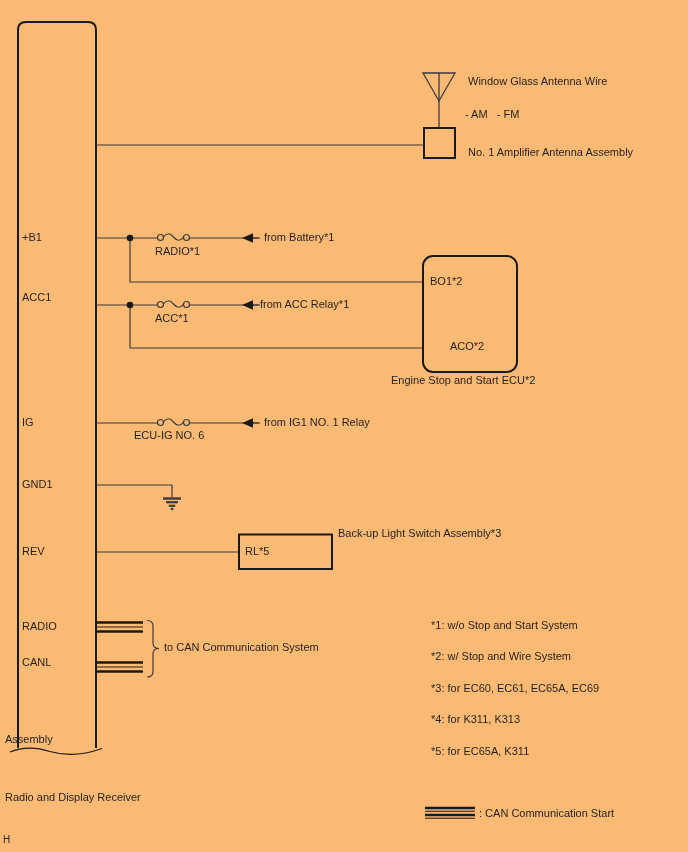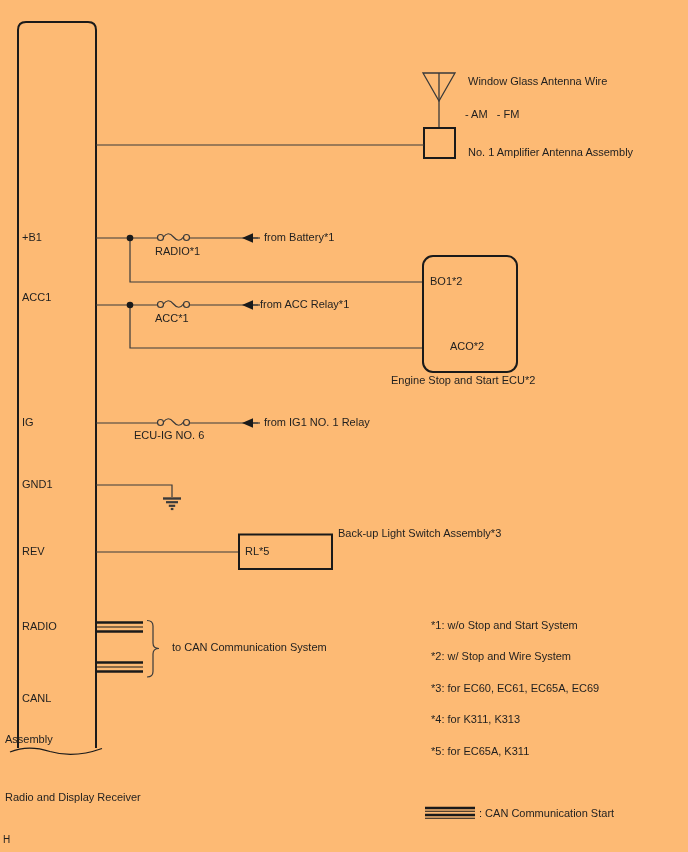--- a/index.html
+++ b/index.html
@@ -107,38 +107,38 @@
   <div class="lbl" style="left:468px;top:75px">Window Glass Antenna Wire</div>
   <div class="lbl" style="left:465px;top:108px">- AM   - FM</div>
   <div class="lbl" style="left:468px;top:146px">No. 1 Amplifier Antenna Assembly</div>
 
   <div class="term" style="top:231px">+B1</div>
   <div class="term" style="top:291px">ACC1</div>
   <div class="term" style="top:416px">IG</div>
   <div class="term" style="top:478px">GND1</div>
   <div class="term" style="top:545px">REV</div>
   <div class="term" style="top:620px">RADIO</div>
-  <div class="term" style="top:692px">CANL</div>
+  <div class="term" style="top:656px">CANL</div>
 
   <div class="lbl" style="left:155px;top:245px">RADIO*1</div>
   <div class="lbl" style="left:155px;top:312px">ACC*1</div>
   <div class="lbl" style="left:134px;top:429px">ECU-IG NO. 6</div>
 
   <div class="lbl" style="left:264px;top:231px">from Battery*1</div>
   <div class="lbl" style="left:260px;top:298px">from ACC Relay*1</div>
   <div class="lbl" style="left:264px;top:416px">from IG1 NO. 1 Relay</div>
 
   <div class="lbl" style="left:430px;top:275px">BO1*2</div>
   <div class="lbl" style="left:450px;top:340px">ACO*2</div>
   <div class="lbl" style="left:391px;top:374px">Engine Stop and Start ECU*2</div>
 
   <div class="lbl" style="left:245px;top:545px">RL*5</div>
   <div class="lbl" style="left:338px;top:527px">Back-up Light Switch Assembly*3</div>
 
-  <div class="lbl" style="left:172px;top:641px">to CAN Communication System</div>
+  <div class="lbl" style="left:164px;top:641px">to CAN Communication System</div>
 
   <div class="lbl" style="left:431px;top:619px">*1: w/o Stop and Start System</div>
   <div class="lbl" style="left:431px;top:650px">*2: w/ Stop and Wire System</div>
   <div class="lbl" style="left:431px;top:682px">*3: for EC60, EC61, EC65A, EC69</div>
   <div class="lbl" style="left:431px;top:713px">*4: for K311, K313</div>
   <div class="lbl" style="left:431px;top:745px">*5: for EC65A, K311</div>
 
   <div class="lbl" style="left:479px;top:807px">: CAN Communication Start</div>
 
   <div class="lbl" style="left:5px;top:791px">Radio and Display Receiver</div>

